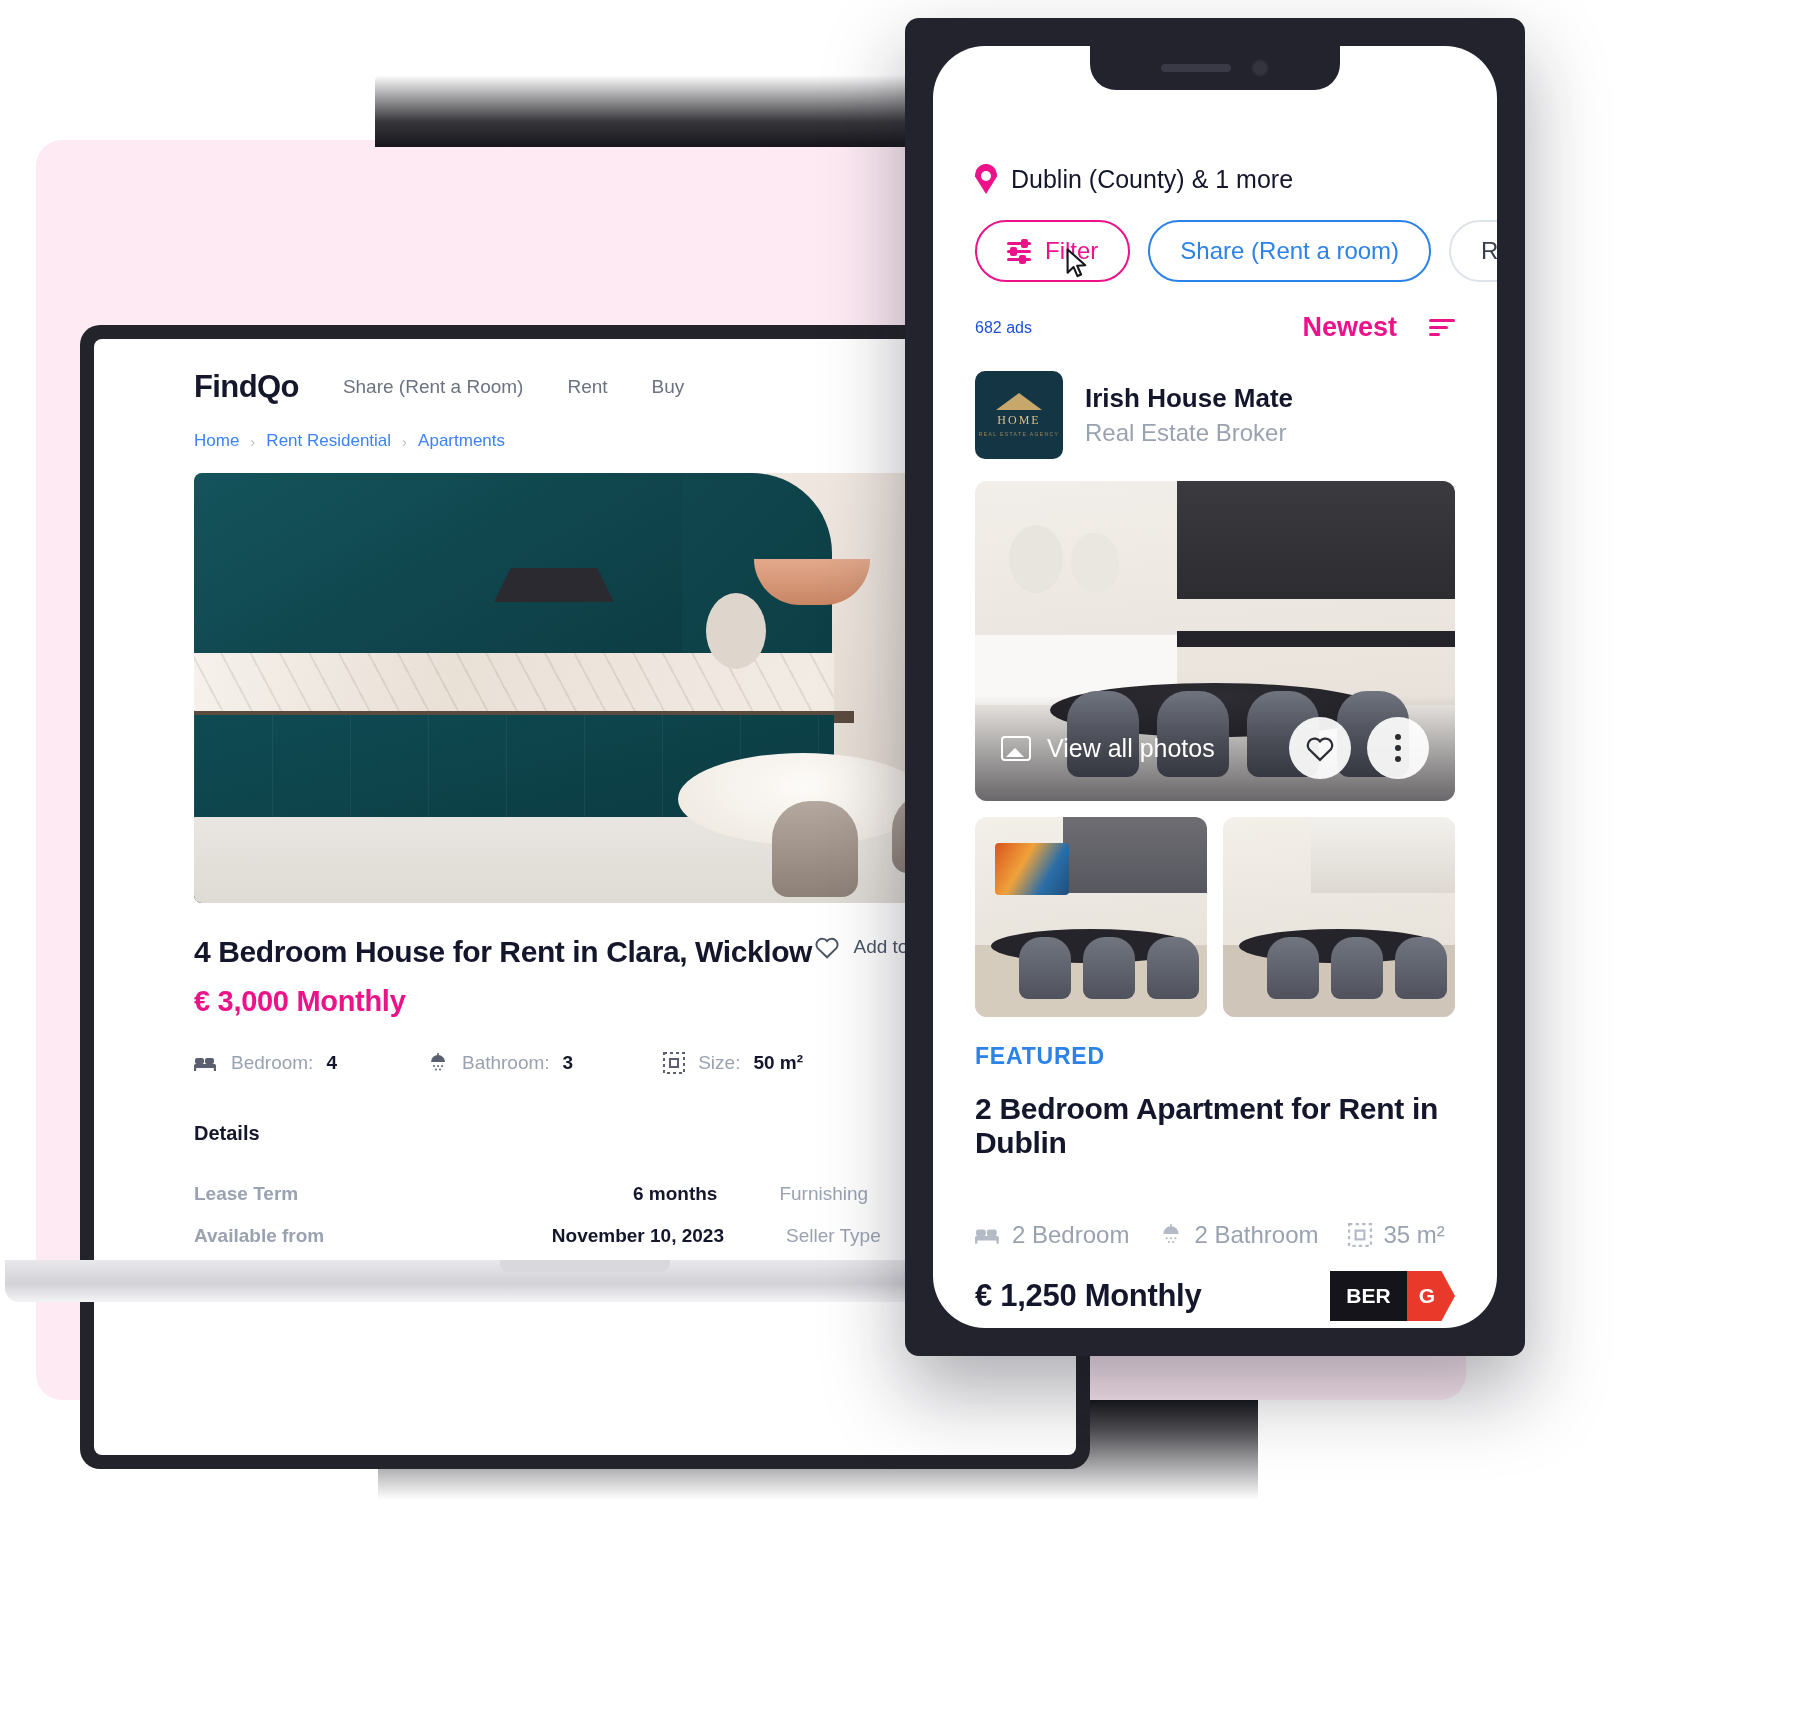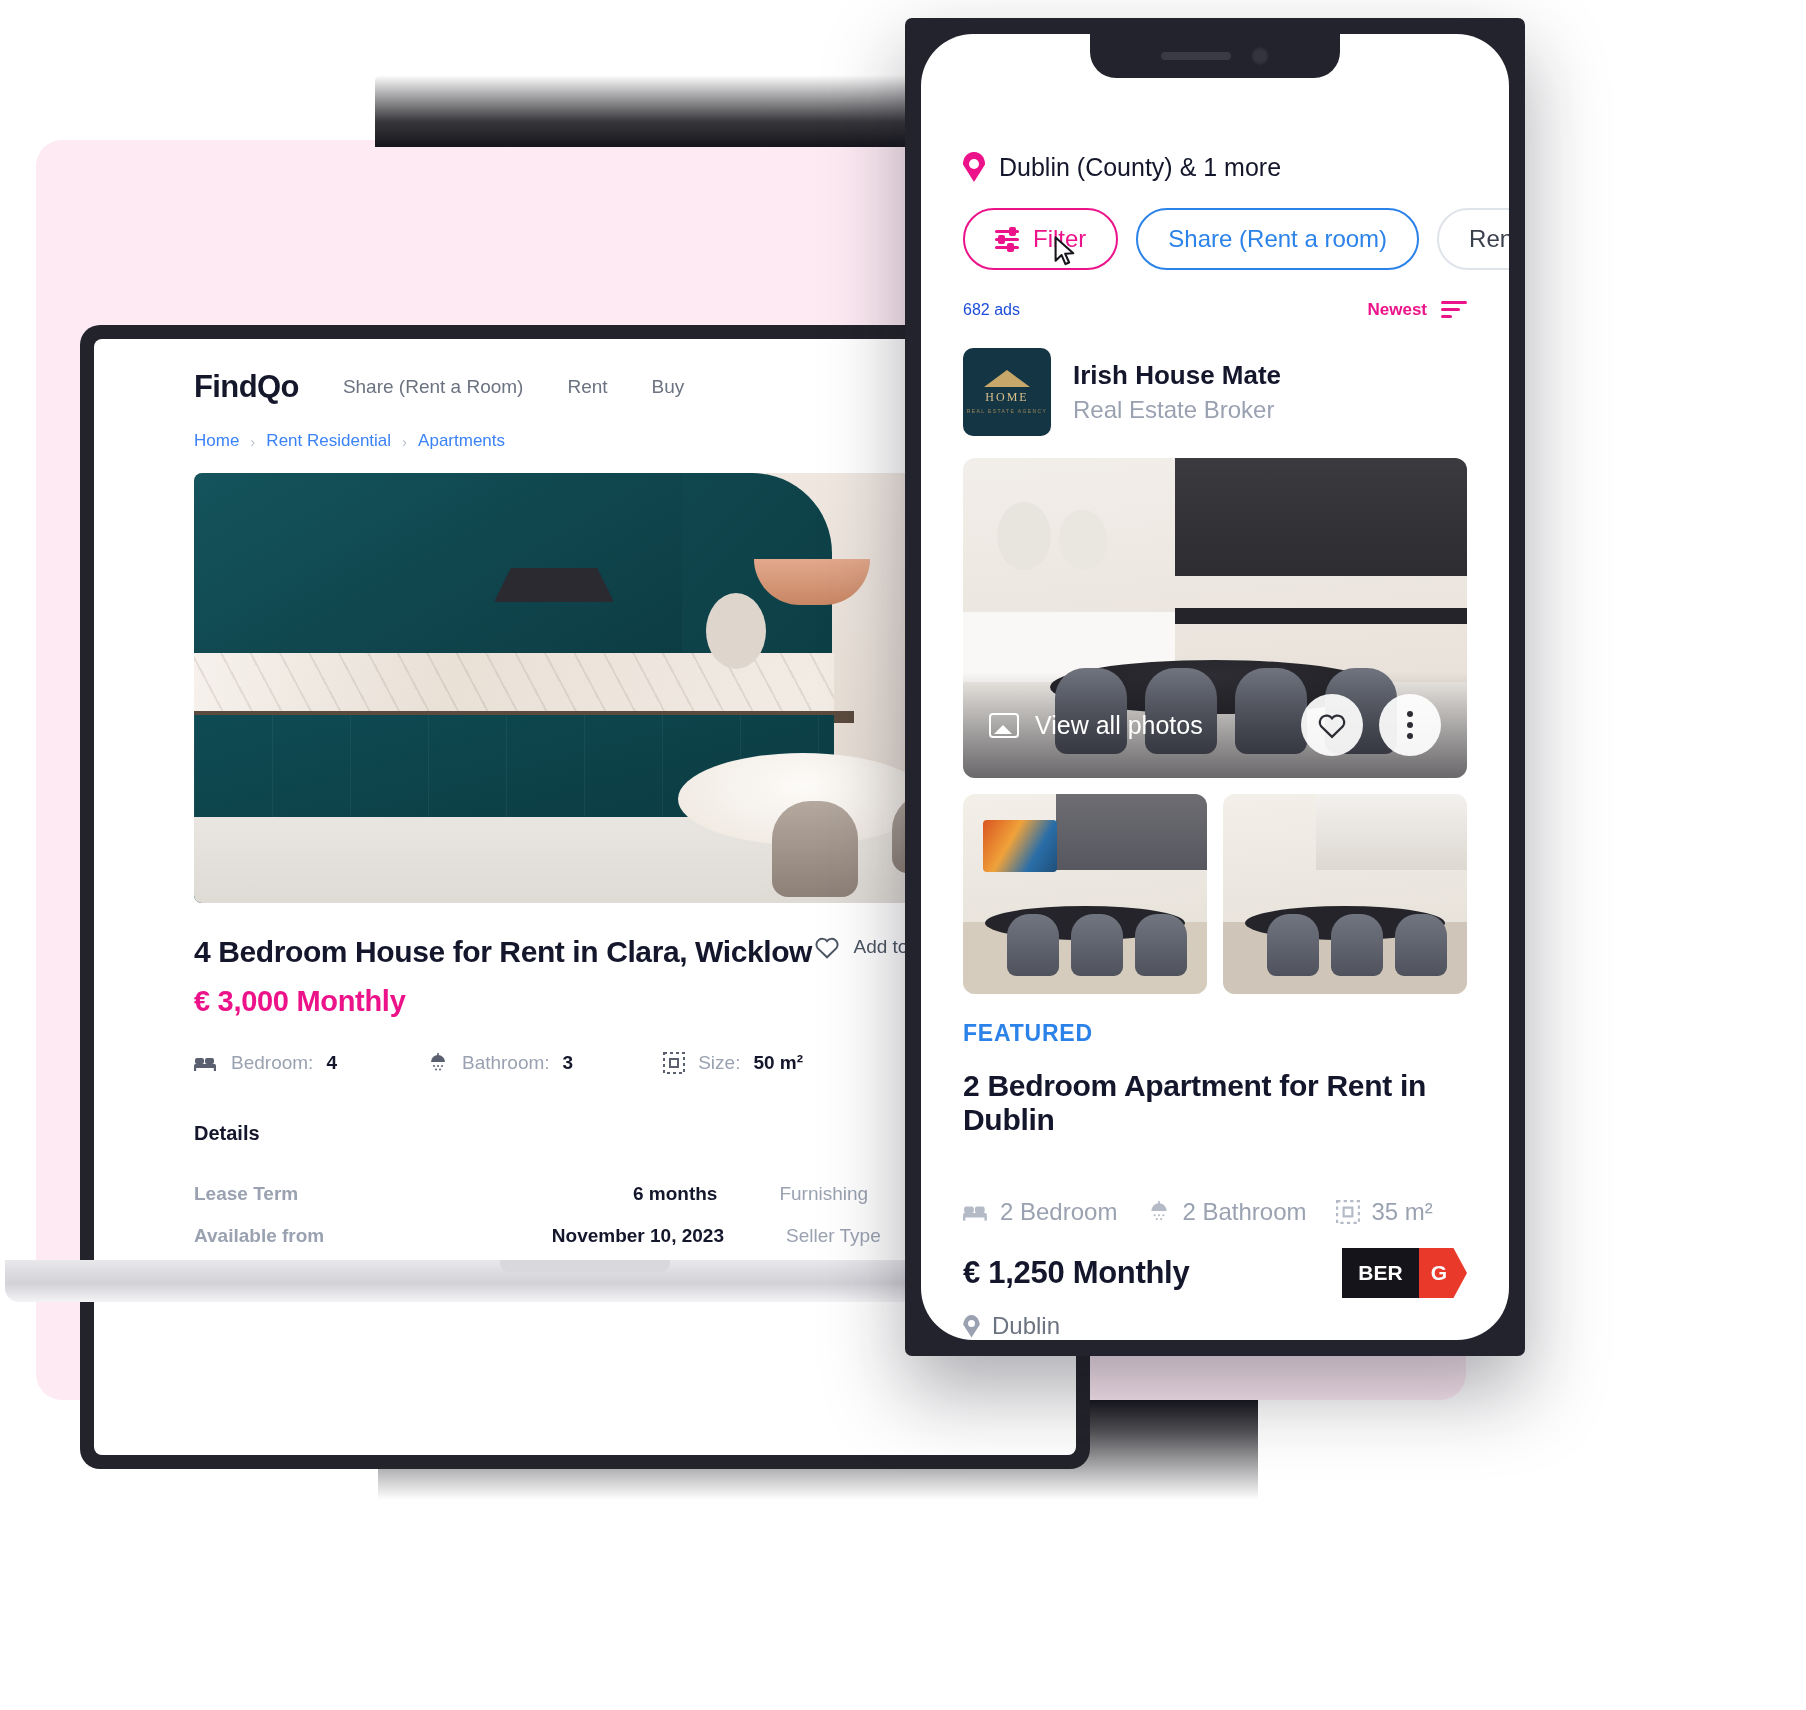--- a/index.html
+++ b/index.html
@@ -139,21 +139,21 @@
   .details-grid { padding: 28px 100px 0 100px; }
   .d-row { display:flex; align-items:center; padding: 10px 0; }
   .d-k { font-size: 19px; color:#9aa2b1; width: 230px; font-weight: bold; }
   .d-v { font-size: 19px; color:#14162c; font-weight:600; width: 300px; text-align:right; }
   .d-k2 { font-size: 19px; color:#9aa2b1; width: 230px; padding-left: 62px; }
   .d-v2 { font-size: 19px; color:#14162c; font-weight:600; }
 
   
   .phone { position: absolute; left: 905px; top: 18px; width: 620px; height: 1338px; }
   .phone-frame {
-    position:absolute; inset:0; background:#23232e; border-radius: 7px; padding: 16px;
+    position:absolute; inset:0; background:#23232e; border-radius: 14px; padding: 28px;
     box-shadow: 0 36px 80px rgba(20,20,35,.35);
   }
   .phone-screen {
     width:100%; height:100%; background:#fff; border-radius: 52px; overflow:hidden; position:relative;
   }
   .notch {
     position:absolute; left:50%; top:0; transform:translateX(-50%);
     width: 250px; height: 44px; background:#23232e; border-radius: 0 0 26px 26px; z-index: 5;
     display:flex; align-items:center; justify-content:center; gap: 20px;
   }
@@ -183,21 +183,21 @@
   .sliders i { position:absolute; left:0; width:100%; height:3px; background:#ec1289; border-radius:2px; }
   .sliders i:nth-child(1){ top:1px; } .sliders i:nth-child(2){ top:9px; } .sliders i:nth-child(3){ top:17px; }
   .sliders b { position:absolute; width:7px; height:9px; background:#ec1289; border-radius:2px; }
   .sliders b:nth-child(4){ top:-2px; left:14px; } .sliders b:nth-child(5){ top:6px; left:3px; } .sliders b:nth-child(6){ top:14px; left:12px; }
   .cursor {
     position:absolute; left: 88px; top: 26px; width: 26px; height: 34px; z-index: 6;
   }
 
   .ph-count { display:flex; align-items:center; padding: 30px 42px 0 42px; }
   .ads-count { font-size: 16px; color:#1d4ed8; }
-  .sort { margin-left:auto; display:flex; align-items:center; gap:14px; color:#ec1289; font-size:17px; font-weight:600;justify-content:space-between; }
+  .sort { margin-left:auto; display:flex; align-items:center; gap:32px; color:#ec1289; font-size:27px; font-weight:600;justify-content:space-between; }
   .sort-icon { width: 26px; height: 18px; position:relative; }
   .sort-icon i { position:absolute; left:0; height:3px; background:#ec1289; border-radius:2px; }
   .sort-icon i:nth-child(1){ top:0; width:100%; }
   .sort-icon i:nth-child(2){ top:7px; width:72%; }
   .sort-icon i:nth-child(3){ top:14px; width:44%; }
 
   .broker { display:flex; align-items:center; gap: 22px; padding: 28px 42px 0 42px; }
   .broker-logo {
     width: 88px; height: 88px; border-radius: 10px; flex:none;
     background:#143644; display:flex; align-items:center; justify-content:center; flex-direction:column; gap:3px;

